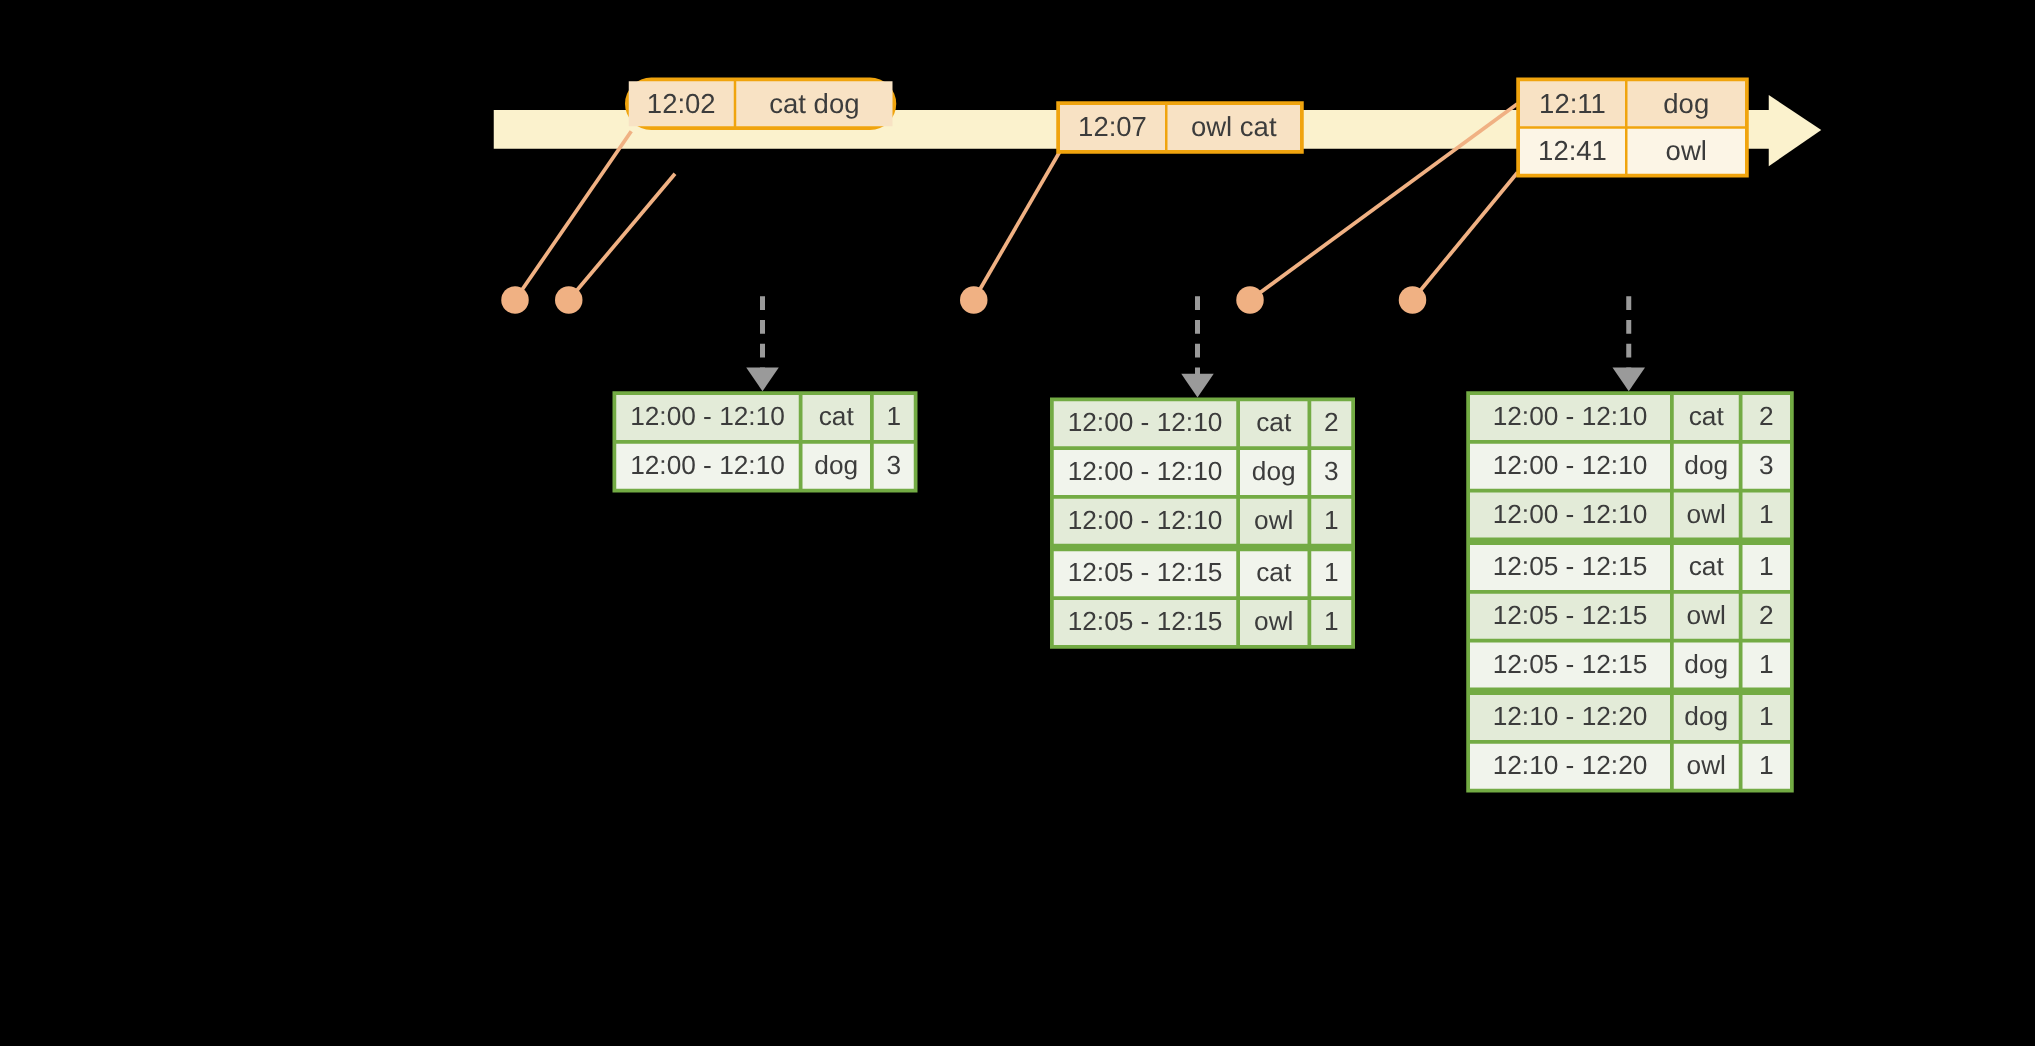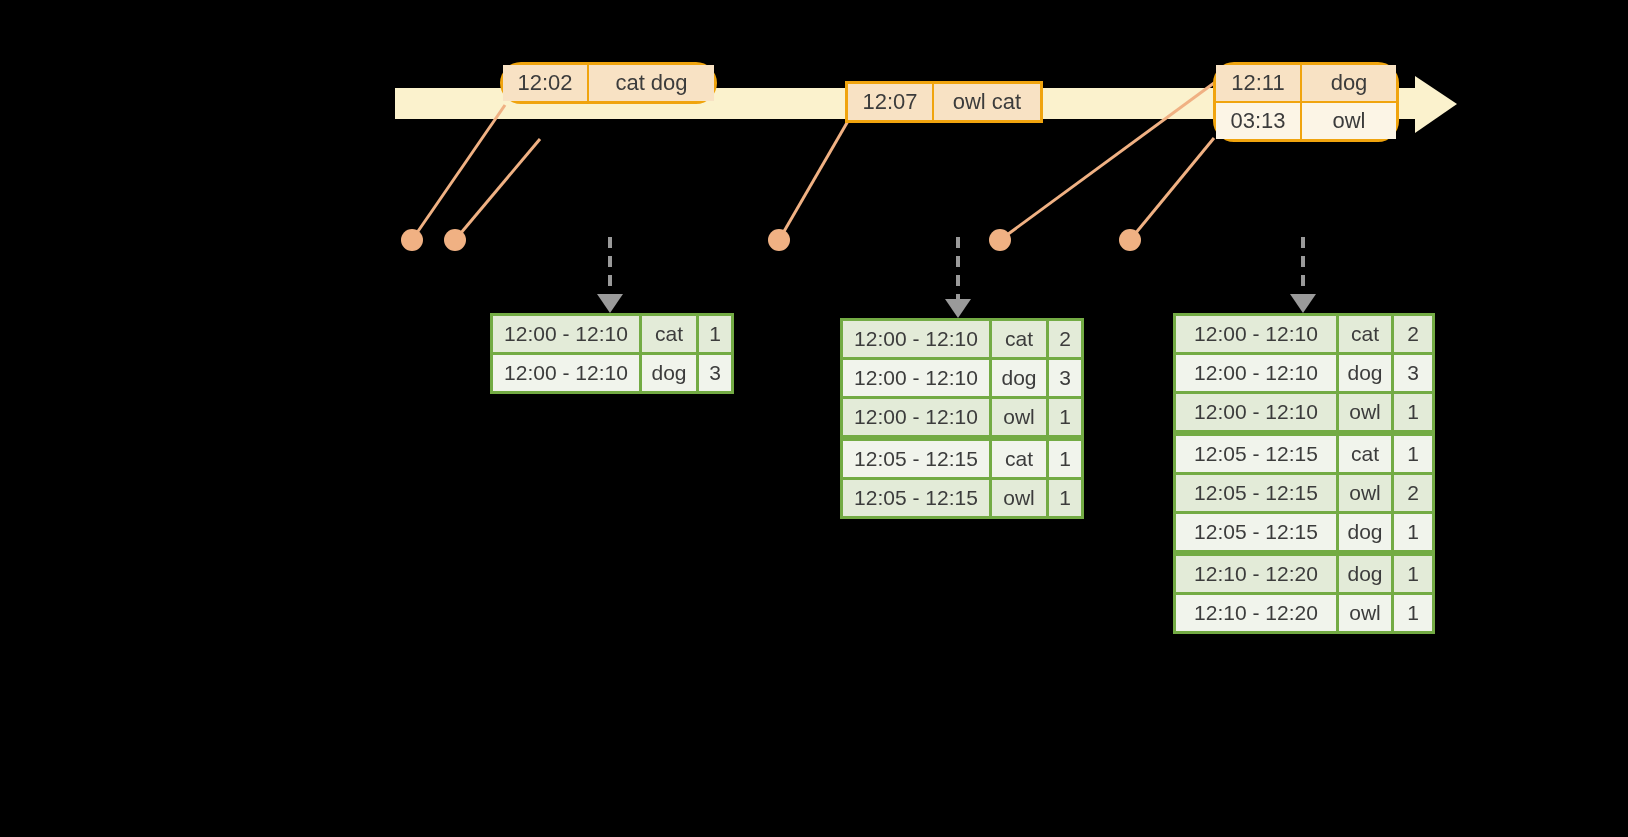--- a/index.html
+++ b/index.html
@@ -75,27 +75,27 @@
     </div>
   </div>
 
   <div class="itable tblB" style="left:845px;top:81px;">
     <div class="irow">
       <div class="icell i-time">12:07</div>
       <div class="icell i-words">owl cat</div>
     </div>
   </div>
 
-  <div class="itable tblC" style="left:1213px;top:62px;border-radius:21px;">
+  <div class="itable tblC" style="left:1213px;top:62px;">
     <div class="irow">
       <div class="icell i-time">12:11</div>
       <div class="icell i-words">dog</div>
     </div>
     <div class="irow">
-      <div class="icell i-time">03:13</div>
+      <div class="icell i-time">12:41</div>
       <div class="icell i-words">owl</div>
     </div>
   </div>
 
   <div class="gtable tbl1" style="left:490px;top:313px;">
     <div class="grow">
       <div class="gcell g-time">12:00 - 12:10</div>
       <div class="gcell g-word">cat</div>
       <div class="gcell g-count">1</div>
     </div>

